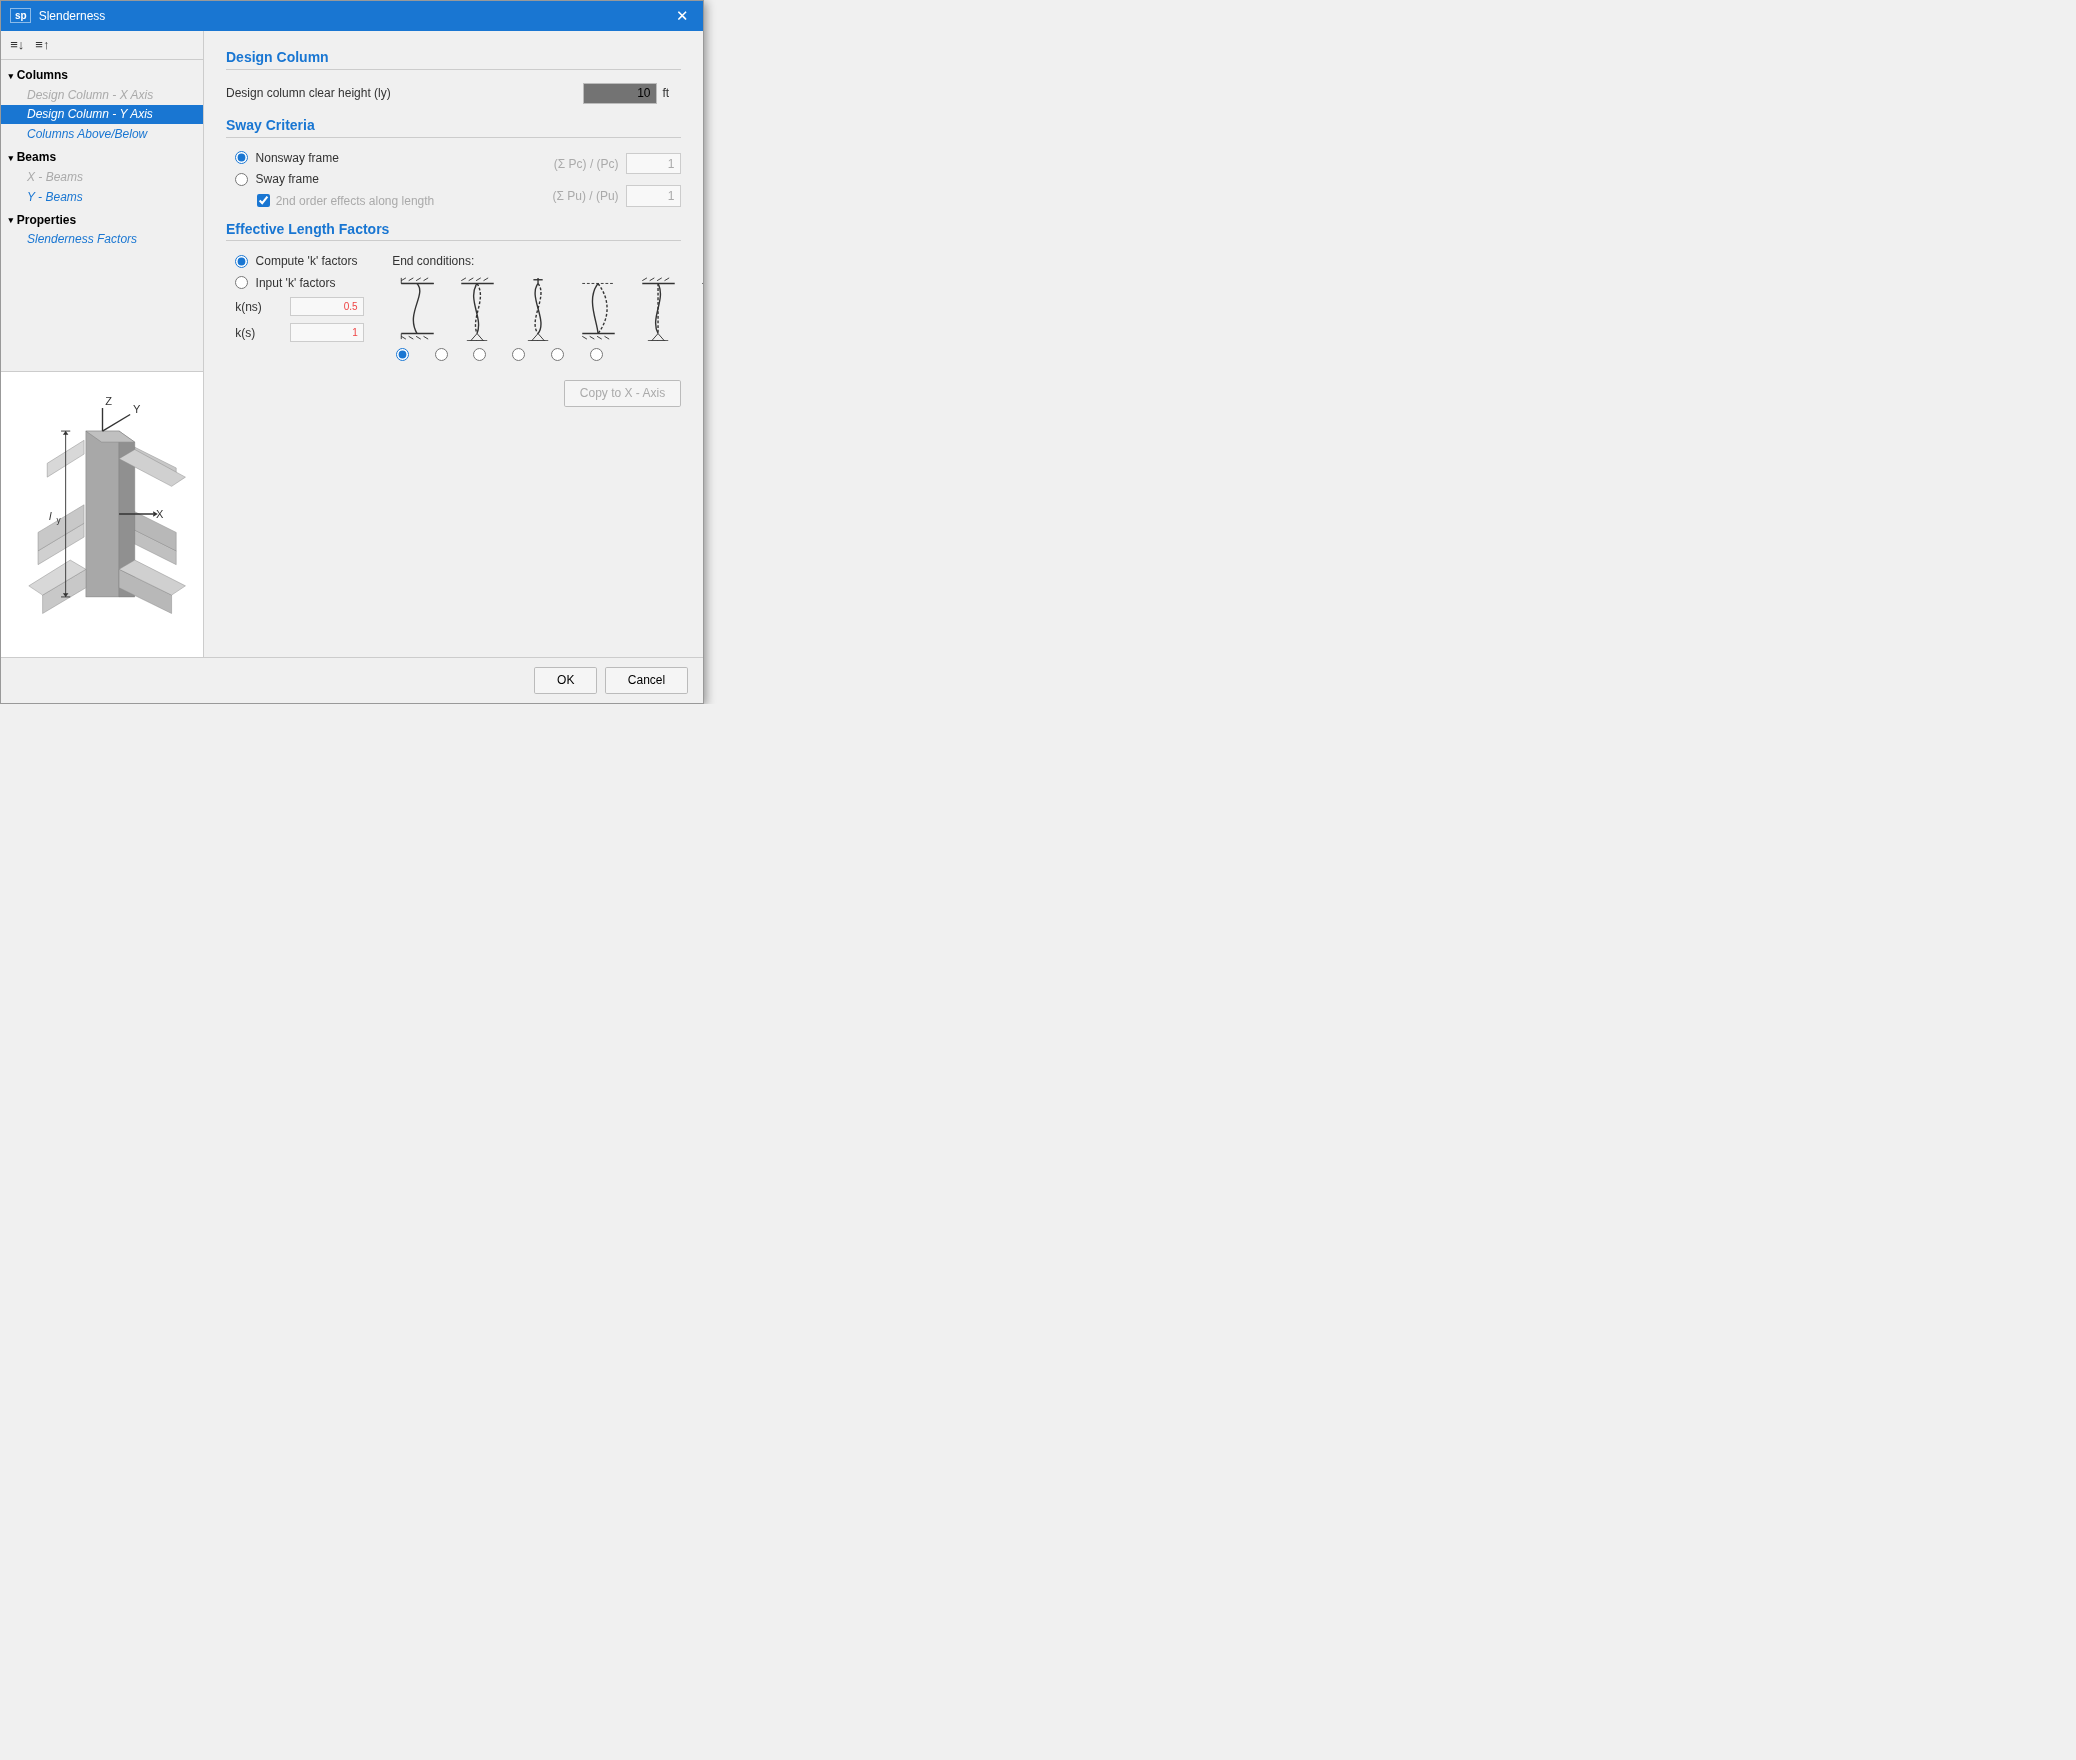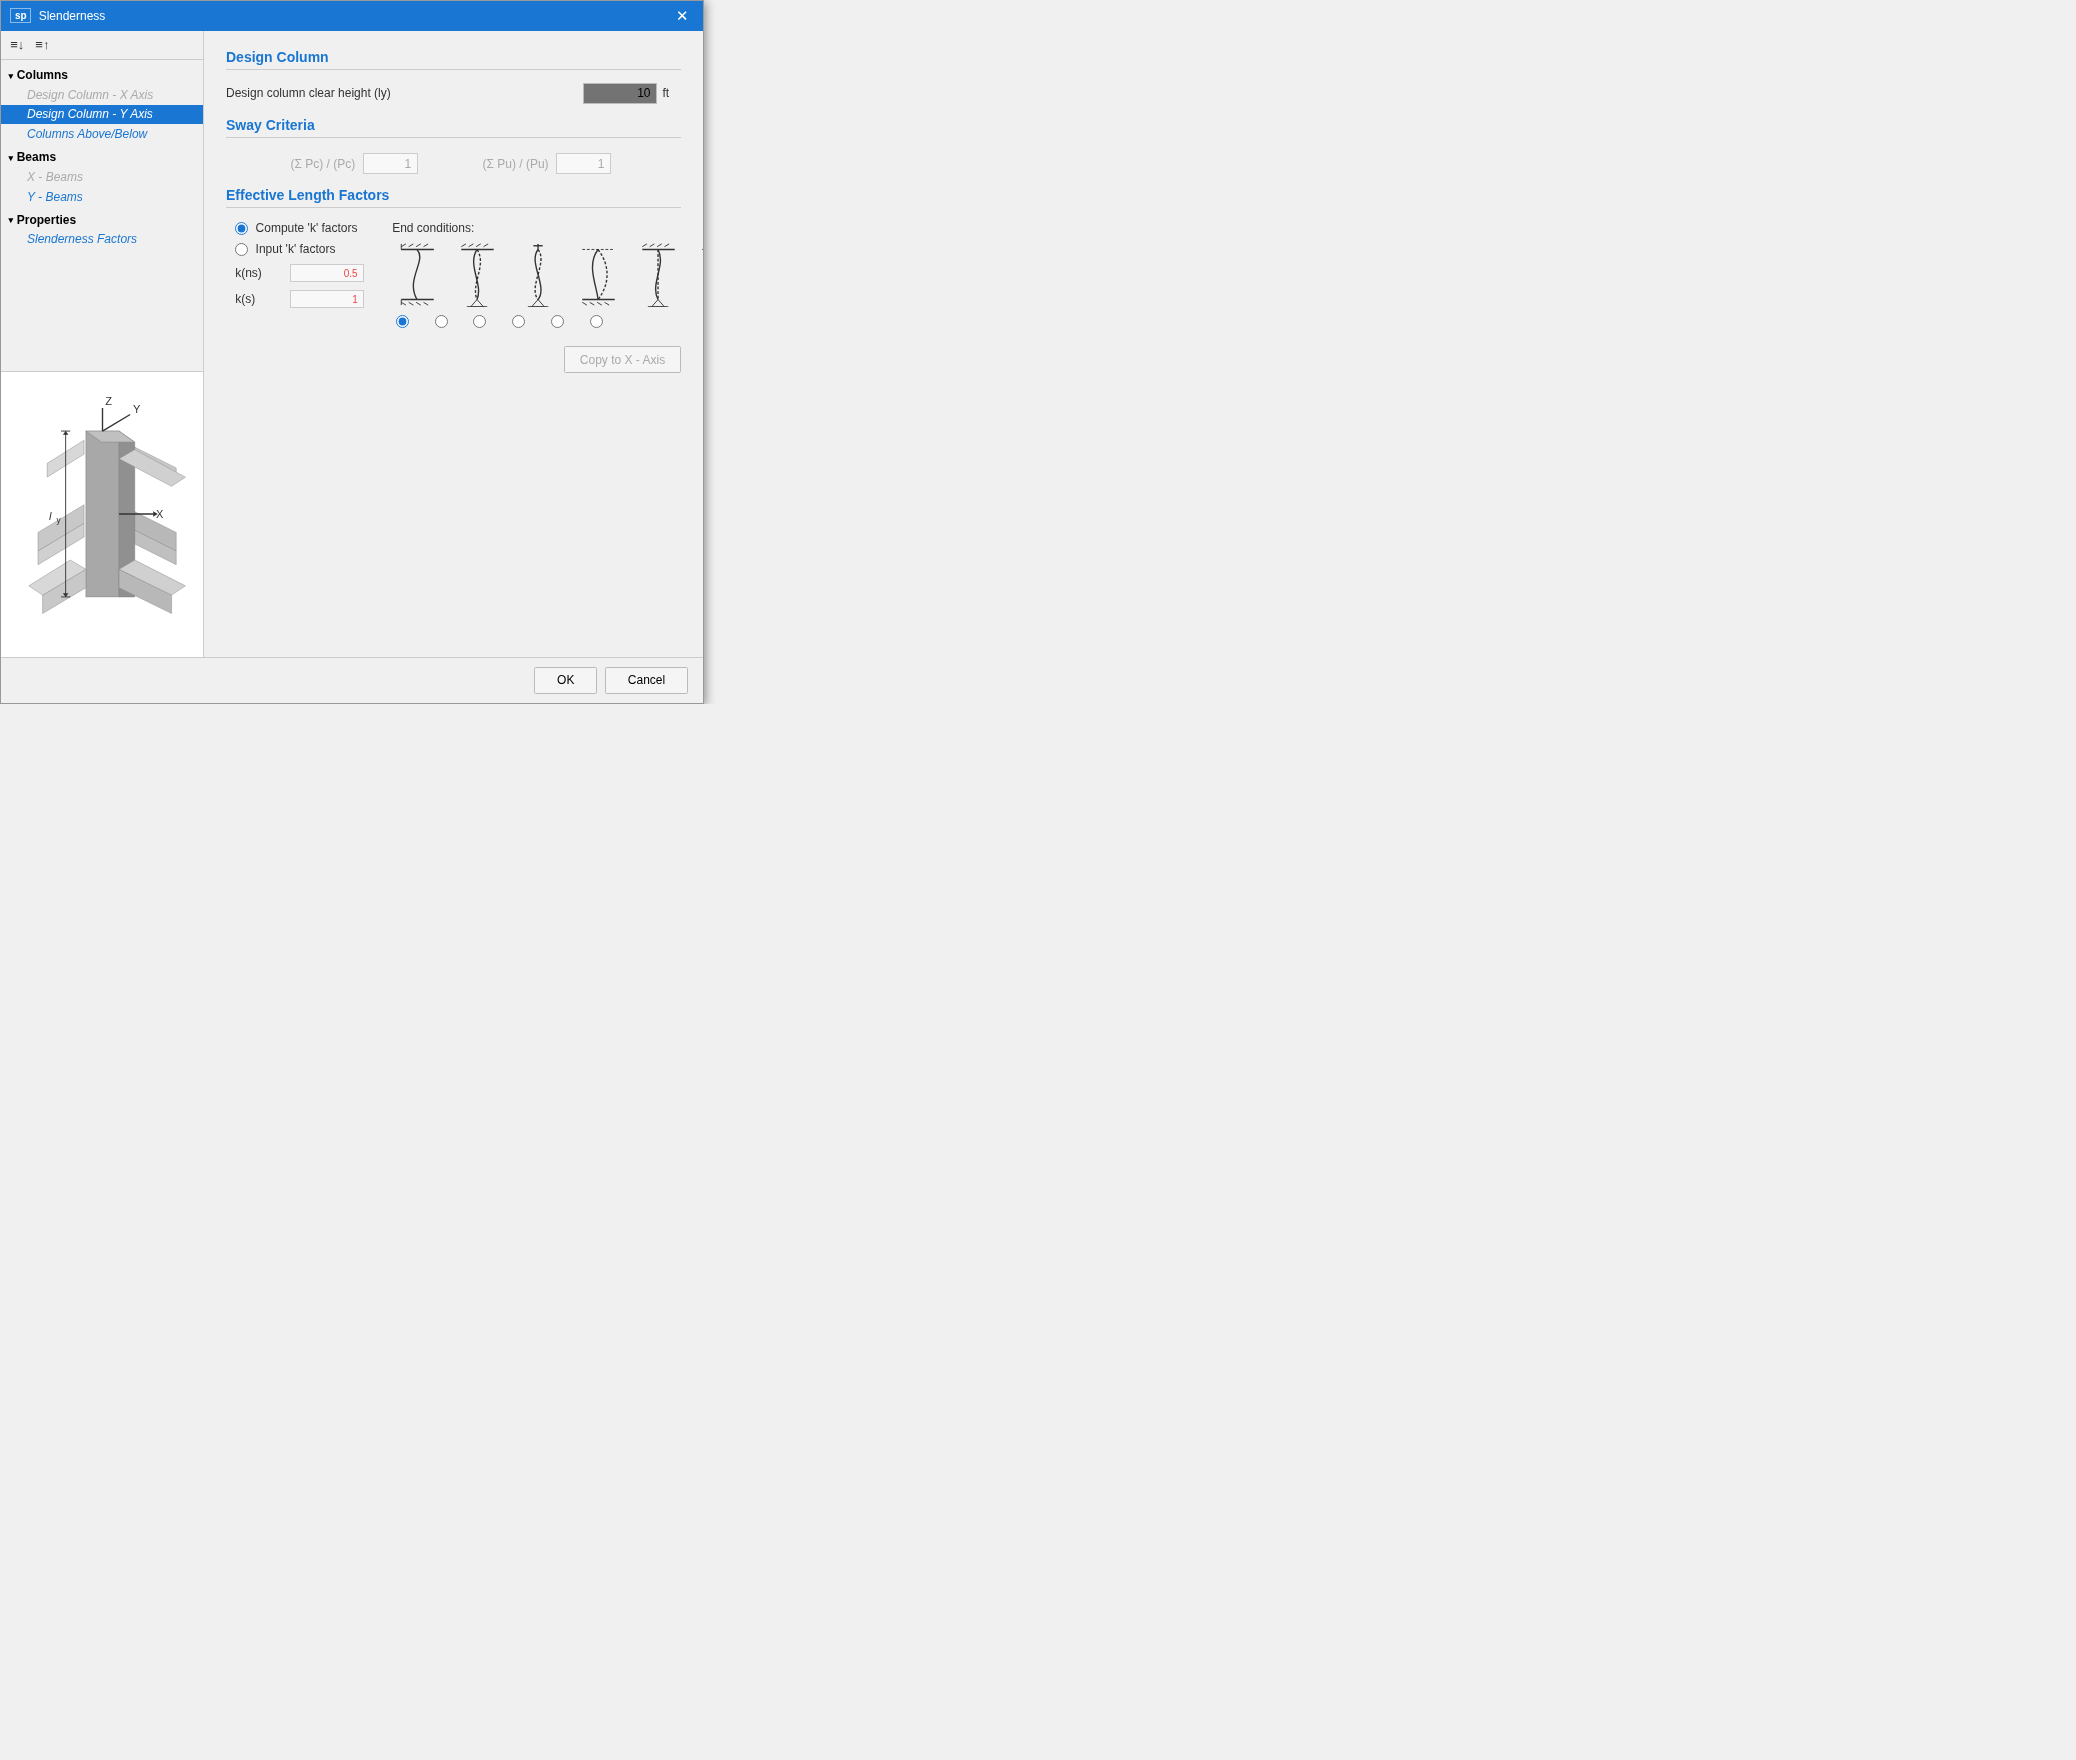--- a/index.html
+++ b/index.html
@@ -416,22 +416,36 @@
         <span class="form-label">Design column clear height (ly)</span>
         <input class="form-input" type="text" value="10" style="">
         <span class="form-unit">ft</span>
       </div>
 
       <div class="section-title" style="margin-top: 13px">Sway Criteria</div>
       <hr class="divider">
 
       <div style="display: flex; gap: 18.5px; align-items: flex-start; margin-left: 9.2px">
 
-
-        <div style="display: flex; flex-direction: row; gap: 11px; margin-top: 1.8px">
+        <div style="flex: 1">
+          <div class="radio-row">
+            <input type="radio" name="sway" id="nonsway" checked="" style="">
+            <label for="nonsway" class="radio-label">Nonsway frame</label>
+          </div>
+          <div class="radio-row">
+            <input type="radio" name="sway" id="sway" style="">
+            <label for="sway" class="radio-label">Sway frame</label>
+          </div>
+          <div class="checkbox-row" style="margin-top: 7.4px">
+            <input type="checkbox" checked="" style="">
+            <span class="radio-label" style="color:#aaa">2nd order effects along length</span>
+          </div>
+        </div>
+
+        <div style="display: flex; flex-direction: column; gap: 11px; margin-top: 1.8px">
           <div class="criteria-formula-row">
             <span class="criteria-formula-label">(Σ Pc) / (Pc)</span>
             <input class="criteria-input" type="text" value="1" readonly="" style="">
           </div>
           <div class="criteria-formula-row">
             <span class="criteria-formula-label">(Σ Pu) / (Pu)</span>
             <input class="criteria-input" type="text" value="1" readonly="" style="">
           </div>
         </div>
       </div>

